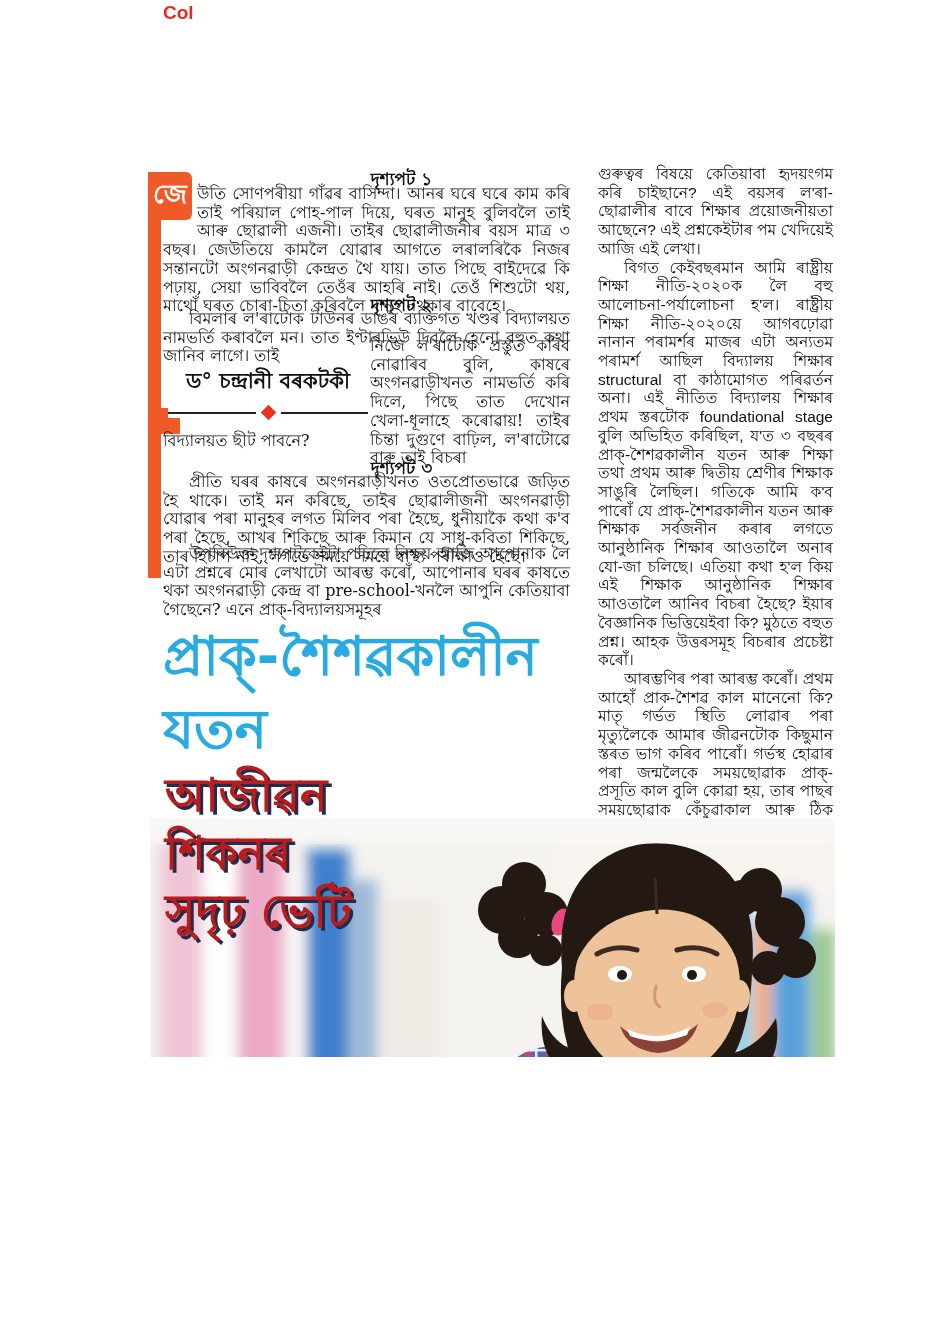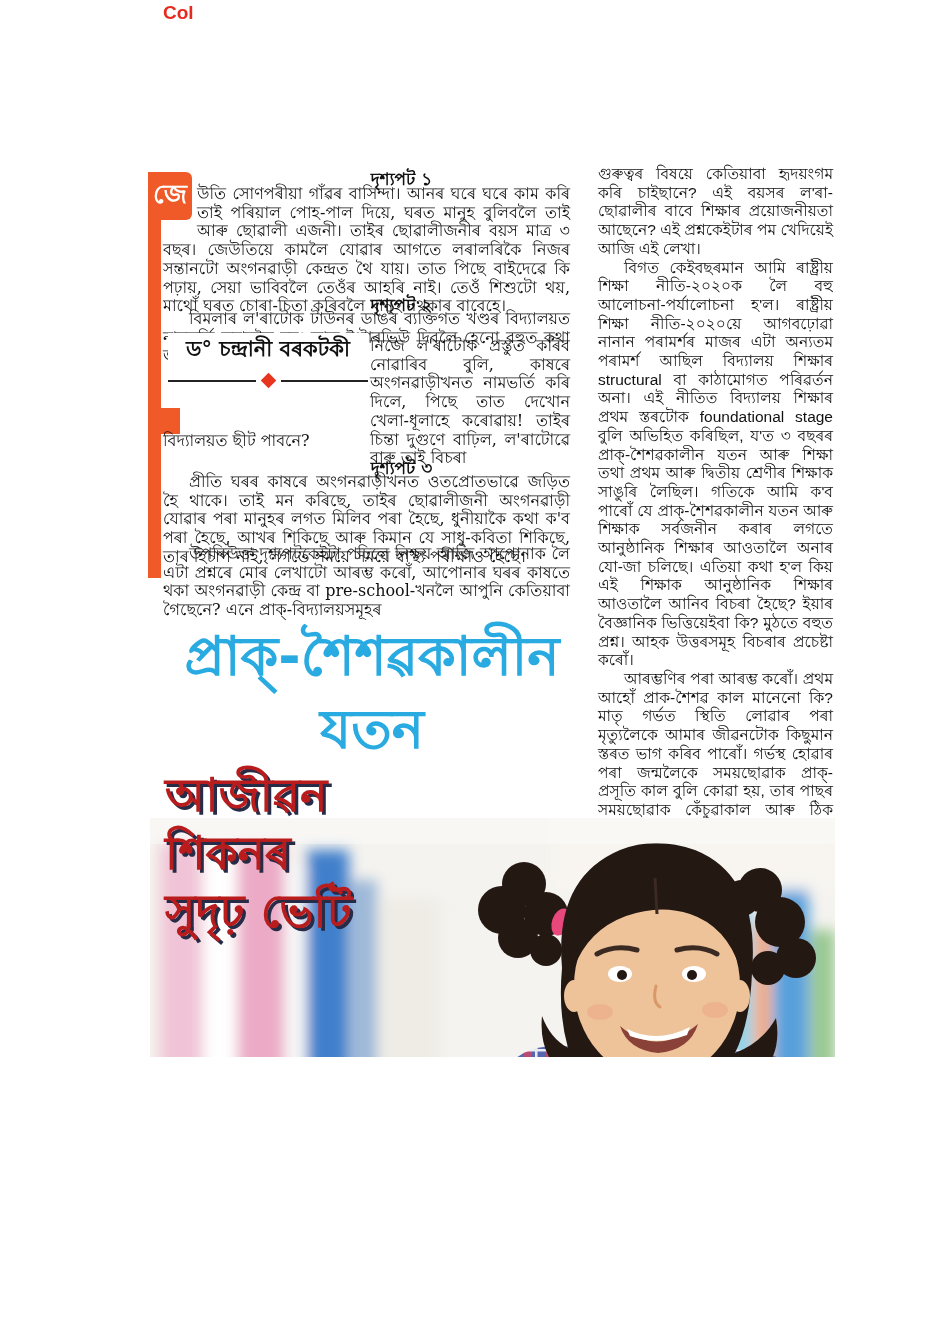--- a/index.html
+++ b/index.html
@@ -17,36 +17,36 @@
                font-size:26px;font-weight:bold;z-index:2;}
 
   
   .lblock{position:absolute;left:163px;width:407px;}
   .scene-title{font-weight:bold;font-size:17px;text-align:center;margin:0 0 0 70px;}
   .body-text{font-size:16px;line-height:18.7px;text-align:justify;margin:0;
              font-family:"DejaVu Serif",serif;}
   .dc-spacer{float:left;width:34px;height:40px;}
   .ind{text-indent:26px;}
 
-  .author-card{position:absolute;left:168px;top:333px;width:200px;background:#fff;z-index:3;}
+  .author-card{position:absolute;left:168px;top:365px;width:200px;background:#fff;z-index:3;}
   .author-name{font-size:21px;font-weight:bold;text-align:center;white-space:nowrap;}
   .author-rule{display:flex;align-items:center;margin-top:7px;}
   .author-rule .ln{flex:1;height:2px;background:#222;}
   .diamond{width:11px;height:11px;background:#e8351f;transform:rotate(45deg);margin:0 7px;flex:none;}
 
   .beside{position:absolute;left:370px;top:337px;width:200px;}
 
   .rcol{position:absolute;left:598px;top:165px;width:235px;font-size:15.5px;line-height:18.7px;
         text-align:justify;font-family:Liberation Sans, sans-serif;}
   .rcol p{margin:0;}
 
   
   .headline{position:absolute;left:163px;top:620px;width:418px;color:#29abe2;font-weight:bold;
             font-size:54px;line-height:73px;z-index:2;}
-  .headline .hl1{text-align:center;}
+  .headline .hl1{text-align:left;}
   .headline .hl2{text-align:center;margin-left:58px;}
 
   
   .display{position:absolute;left:165px;top:766px;z-index:5;color:#b91c1c;font-weight:bold;
            font-size:46px;line-height:58px;text-shadow:3px 3px 0 #262c47;}
 
   
   .photo{position:absolute;left:150px;top:818px;width:685px;height:412px;overflow:hidden;z-index:1;}
 
   .page-circle{position:absolute;left:158px;top:1163px;width:35px;height:35px;border-radius:50%;

